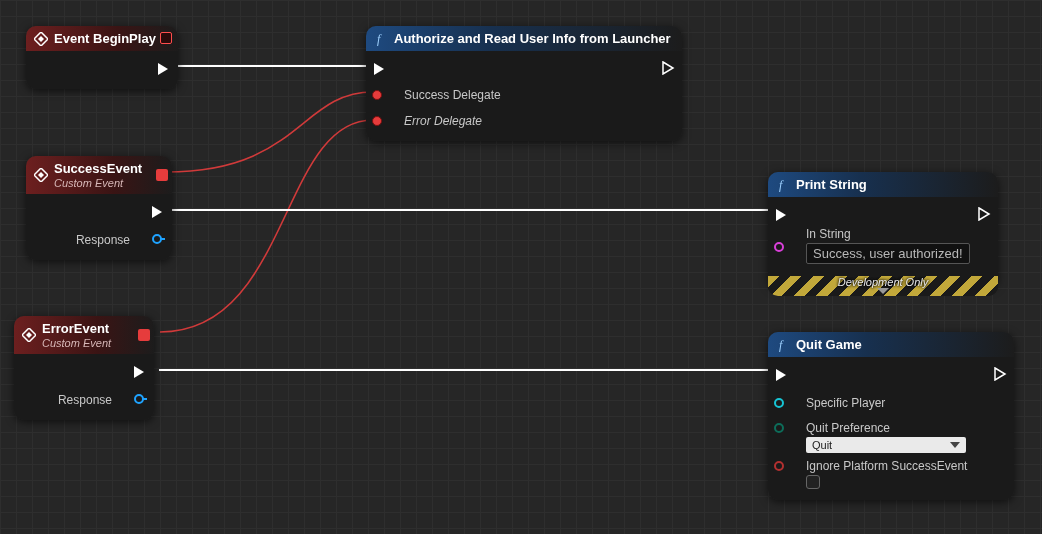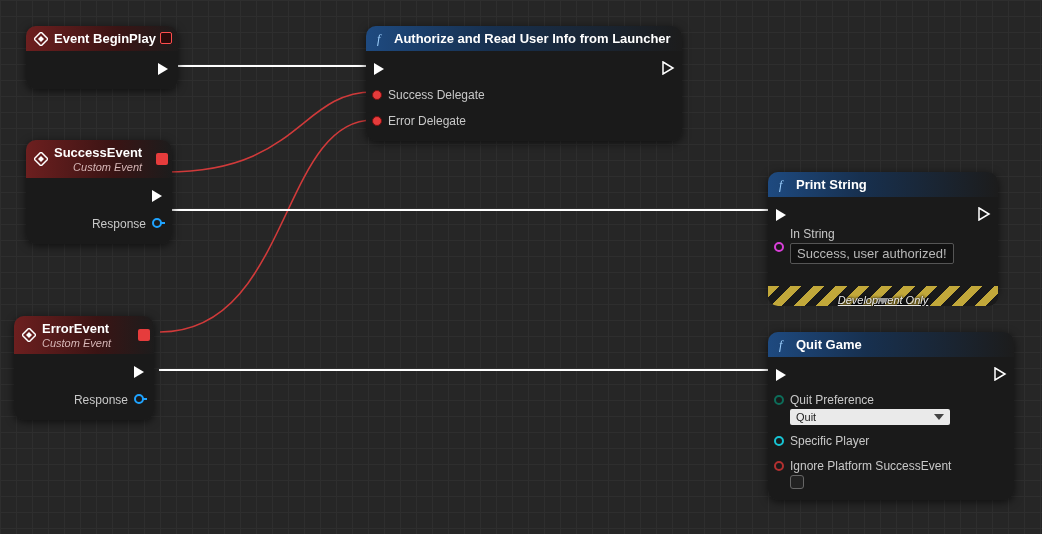--- a/index.html
+++ b/index.html
@@ -75,20 +75,21 @@
     background: #1a1a1a;
     border-radius: 0 0 10px 10px;
     padding: 6px 6px 8px 6px;
     border-top: none;
     position: relative;
   }
   .row {
     display: flex;
     align-items: center;
     min-height: 24px;
+    gap: 16px;
   }
   .row.space-between { justify-content: space-between; }
   .row.right { justify-content: flex-end; }
   .exec-pin {
     width: 0; height: 0;
     border-top: 6px solid transparent;
     border-bottom: 6px solid transparent;
     display: inline-block;
   }
   .exec-pin.out { border-left: 10px solid #fff; margin-right: 4px; }
@@ -135,36 +136,35 @@
   .checkbox {
     width: 14px; height: 14px;
     border: 1px solid #666;
     border-radius: 3px;
     background: #222;
     display: inline-block;
   }
   .dev-only {
     position: relative;
     height: 20px;
-    margin: 22px -6px -8px -6px;
+    margin: 12px -6px -8px -6px;
     border-radius: 0 0 10px 10px;
     overflow: hidden;
     background: repeating-linear-gradient(
       135deg,
       #c2a83a 0px, #c2a83a 8px,
       #1a1a1a 8px, #1a1a1a 16px
     );
     display: flex;
-    align-items: flex-end;
+    align-items: flex-start;
     justify-content: center;
     color: #e8e8e8;
     font-size: 11px;
     font-style: italic;
     text-shadow: 0 0 3px #000, 0 0 3px #000;
-    text-decoration: underline;
   }
   .dev-only-arrow {
     position: absolute;
     bottom: -6px;
     left: 50%;
     transform: translateX(-50%);
     width: 0; height: 0;
     border-left: 6px solid transparent;
     border-right: 6px solid transparent;
     border-top: 6px solid #999;
@@ -231,28 +231,28 @@
       <span>
         <svg width="14" height="14">
             <path d="M1 1 L11 7 L1 13 Z" fill="none" stroke="#fff" stroke-width="1.5"></path>
           </svg>
       </span>
     </div>
     <div class="row" style="margin-top:2px;">
       <span class="dot red"></span>
       <span class="label">Success Delegate</span>
     </div>
-    <div class="row" style="margin-top:2px;">
+    <div class="row" style="margin-top:2px;font-style:italic;">
       <span class="dot red"></span>
       <span class="label">Error Delegate</span>
     </div>
   </div>
 </div>
 
-<div class="node" style="left:26px; top:140px; width:146px;text-align:right;">
+<div class="node" style="left:26px; top:156px; width:146px;">
   <div class="node-header red" style="padding-right:22px;">
     <span class="icon">
       <svg width="14" height="14" viewBox="0 0 14 14">
           <path d="M7 0 L14 7 L7 14 L0 7 Z" fill="none" stroke="#fff" stroke-width="1.5"></path>
           <path d="M4 7 L7 4 L10 7 L7 10 Z" fill="#fff"></path>
         </svg>
     </span>
     <div>
       <div class="title">SuccessEvent</div>
       <div class="sub">Custom Event</div>
@@ -347,35 +347,35 @@
     <div class="title">Quit Game</div>
   </div>
   <div class="node-body">
     <div class="row space-between">
       <span class="exec-pin in"></span>
       <span>
         <svg width="14" height="14">
             <path d="M1 1 L11 7 L1 13 Z" fill="none" stroke="#fff" stroke-width="1.5"></path>
           </svg>
       </span>
+    </div>
+    <div class="row" style="margin-top:4px;">
+      <span class="dot hollow-cyan"></span>
+      <span class="label">Specific Player</span>
     </div>
     <div class="row" style="margin-top:6px; align-items:flex-start;">
       <span class="dot" style="border:2px solid #0d6d5a; background:transparent; margin-top:2px;"></span>
       <div>
         <div class="label">Quit Preference</div>
         <div class="select" style="margin-top:2px;">
           <span>Quit</span>
           <span class="arrow"></span>
         </div>
       </div>
     </div>
-    <div class="row" style="margin-top:4px;">
-      <span class="dot hollow-cyan"></span>
-      <span class="label">Specific Player</span>
-    </div>
     <div class="row" style="margin-top:6px; align-items:flex-start;">
       <span class="dot hollow-red" style="margin-top:2px;"></span>
       <div>
         <div class="label">Ignore Platform SuccessEvent</div>
         <span class="checkbox" style="margin-top:2px;"></span>
       </div>
     </div>
   </div>
 </div>
 

